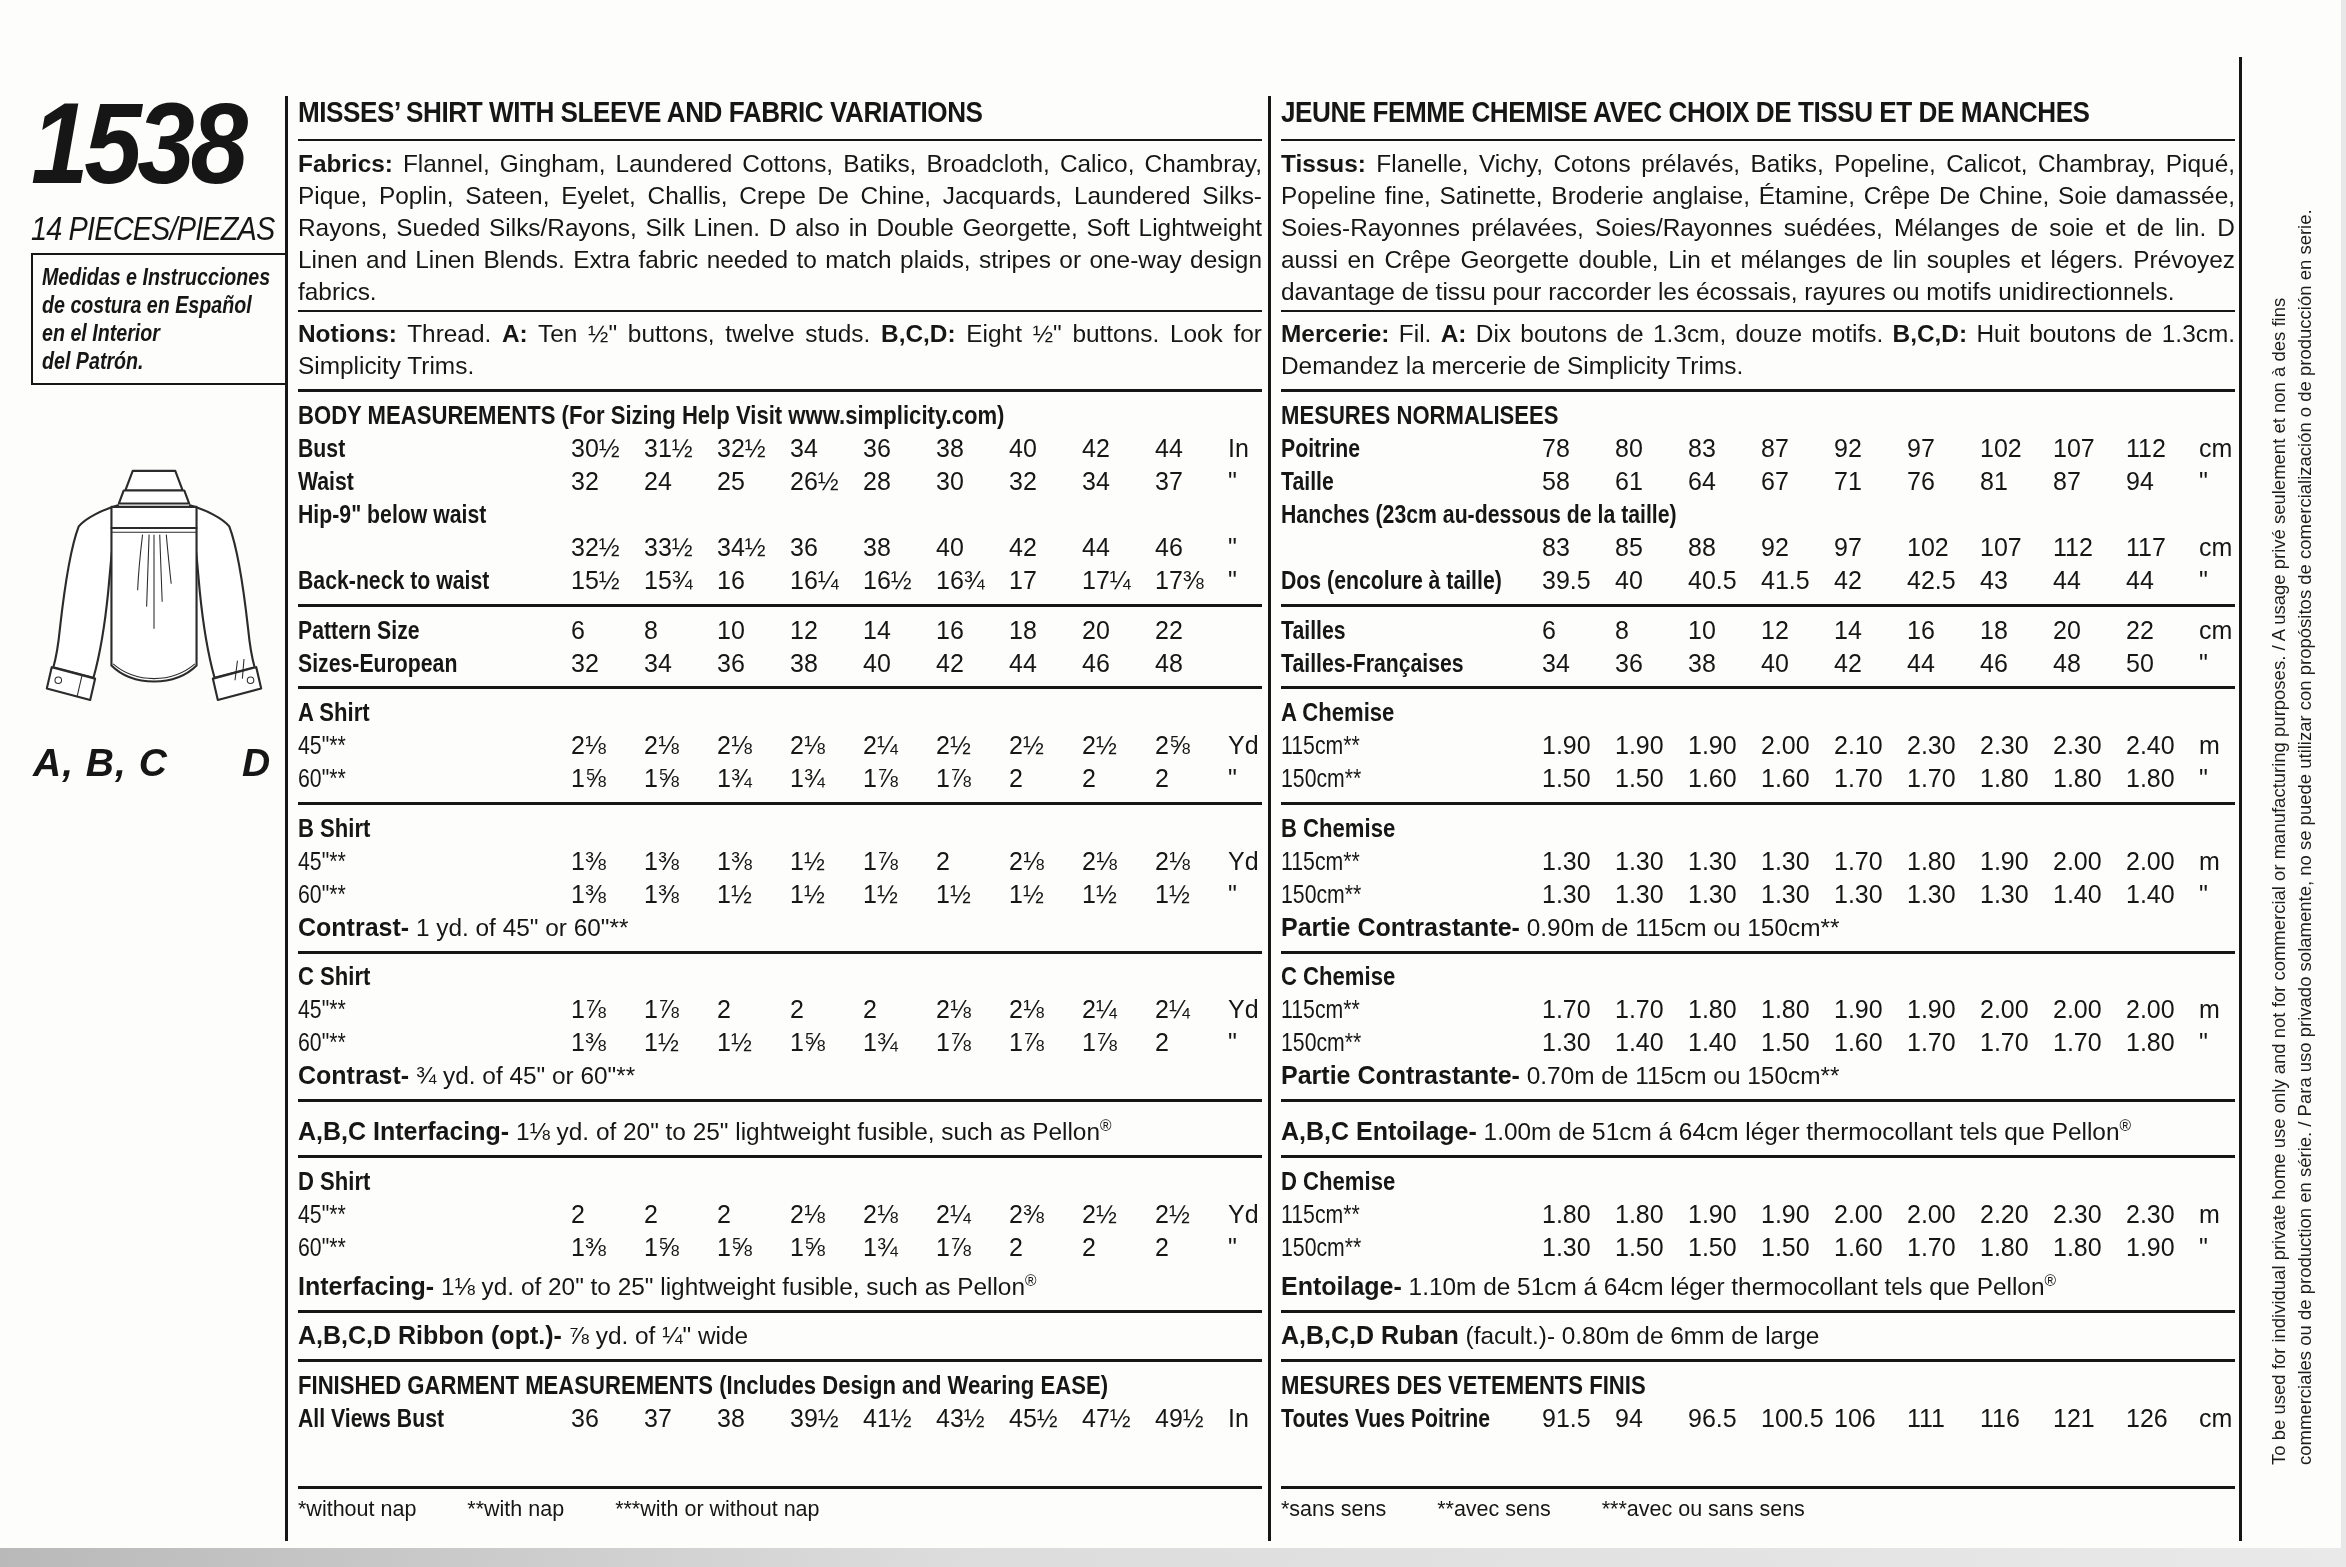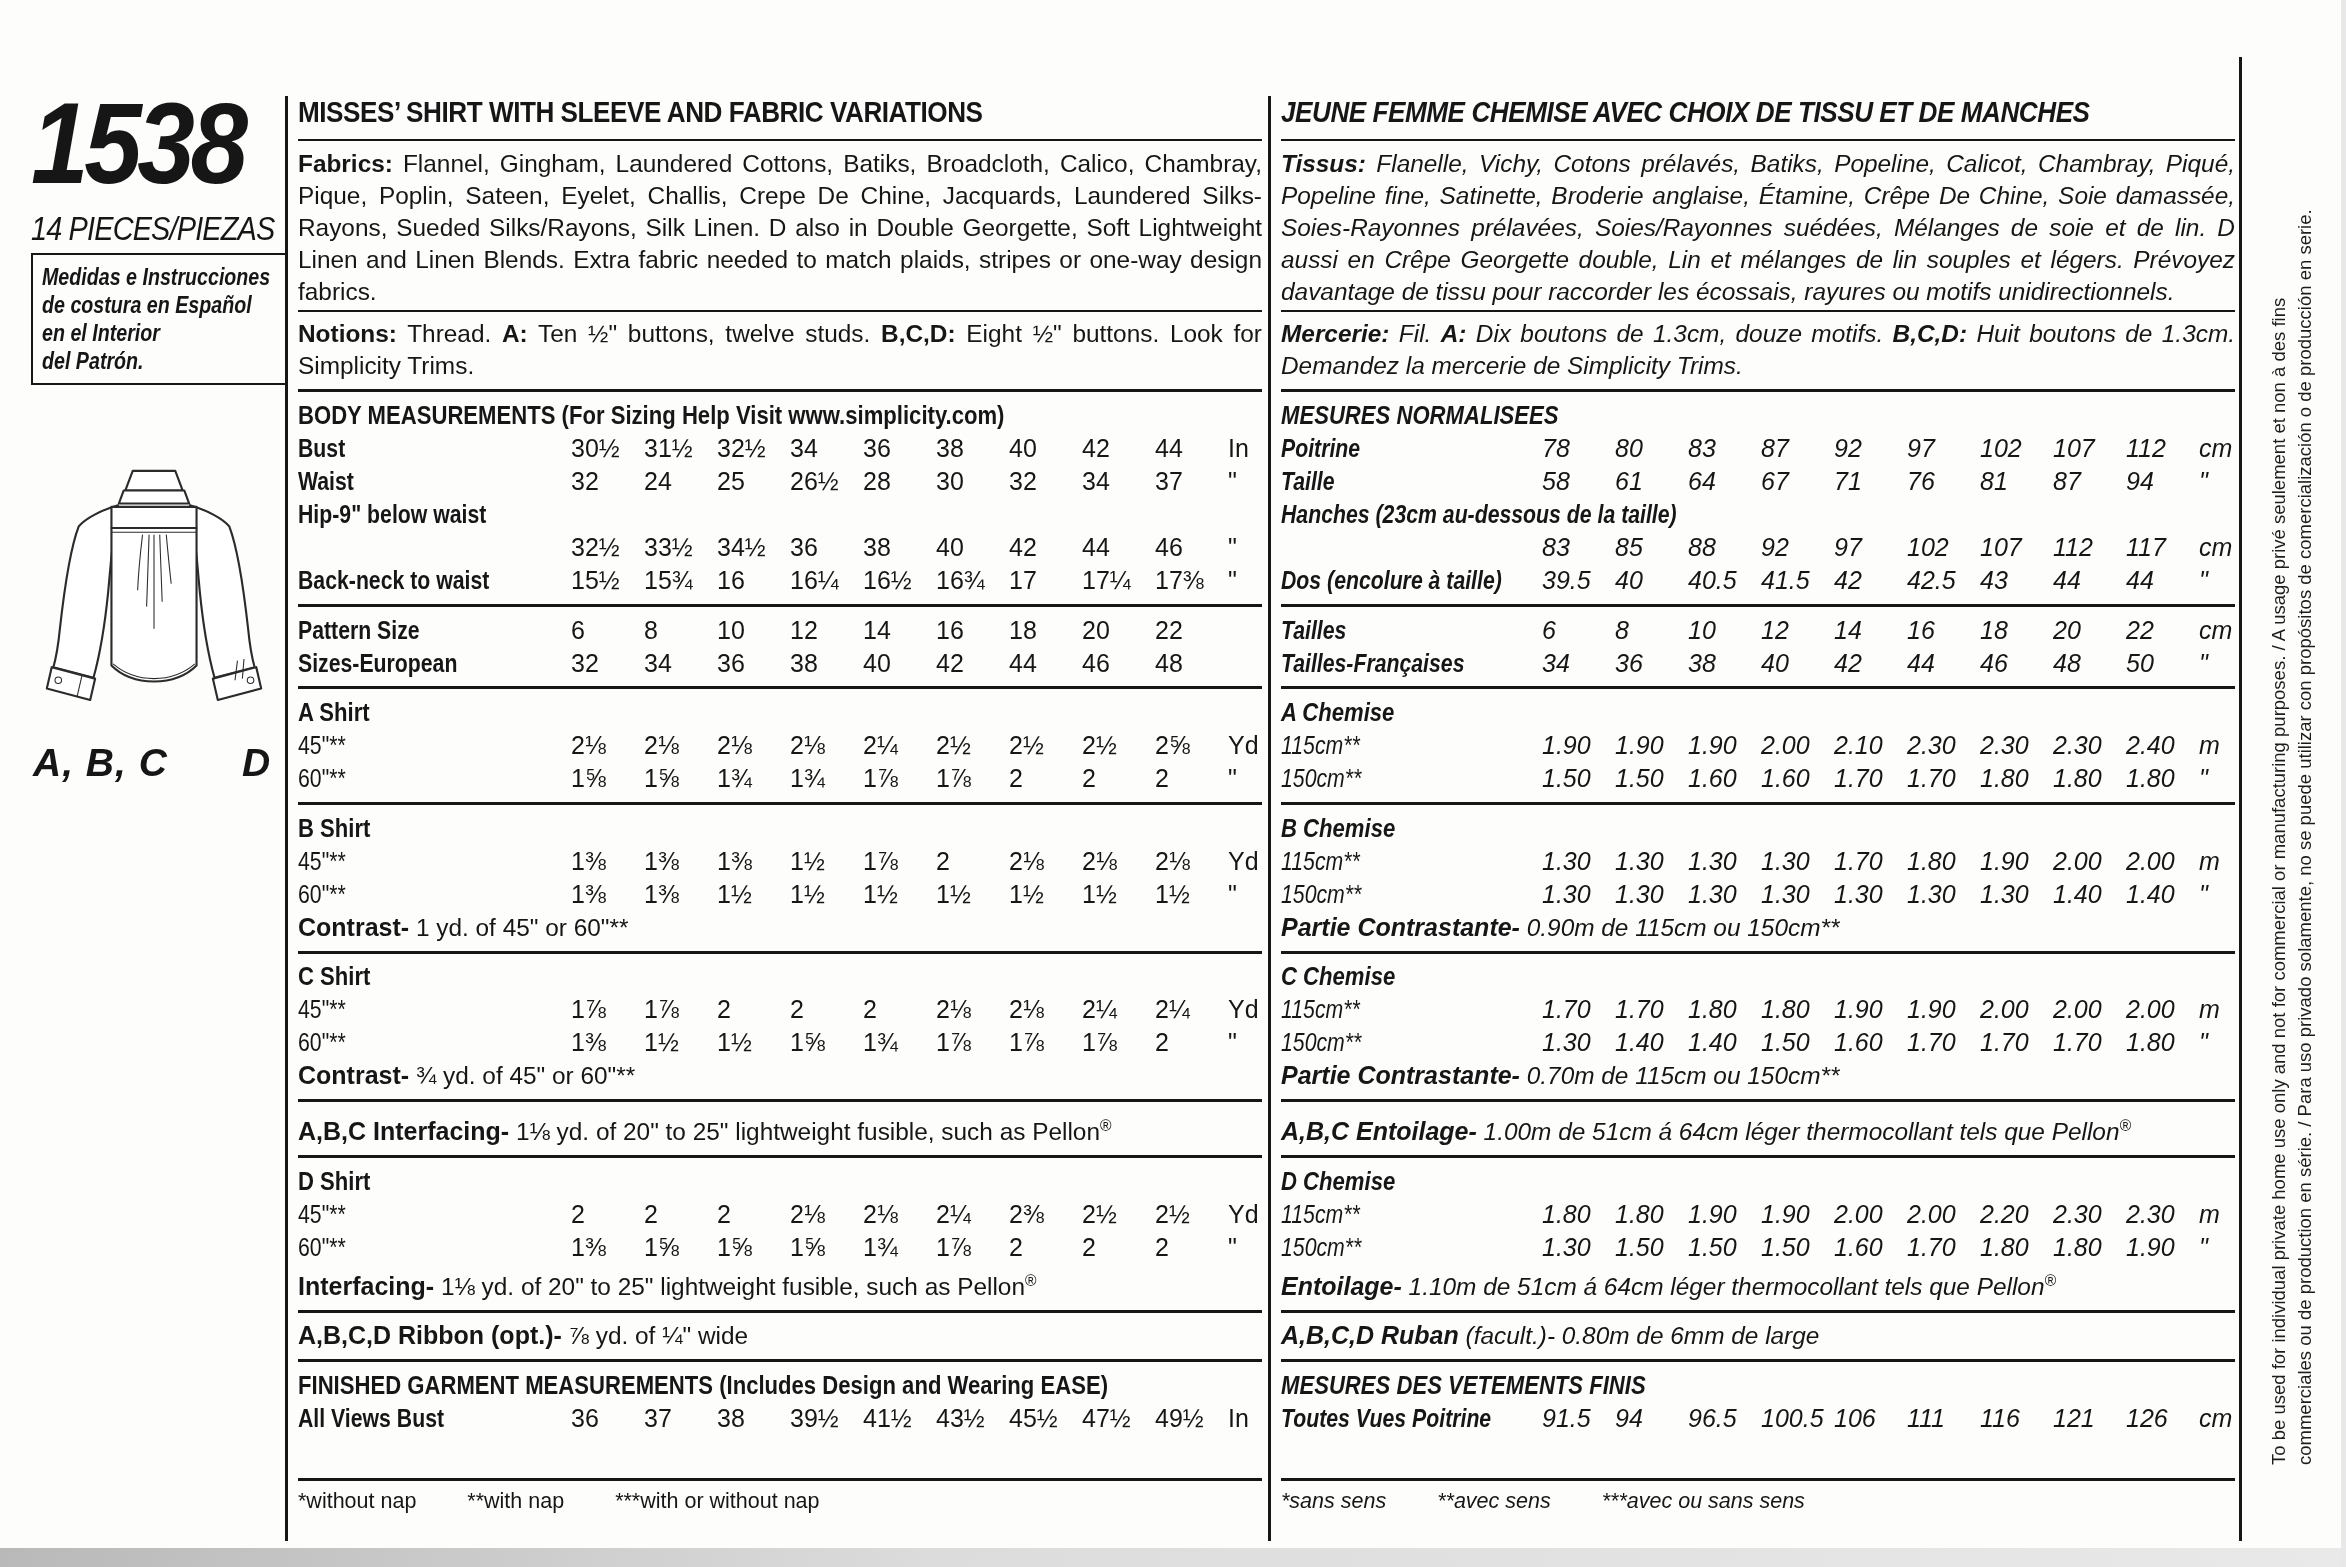--- a/index.html
+++ b/index.html
@@ -30,40 +30,40 @@
 
   
   .vdiv{position:absolute;width:2.9px;background:#161616;}
   #vdiv-left{left:285px;top:96px;height:1445px;}
   #vdiv-mid{left:1268px;top:96px;height:1445px;}
   #vdiv-right{left:2239px;top:57px;height:1484px;}
 
   
   .col{position:absolute;top:96px;height:1426px;}
   .col-en{left:298px;width:964px;}
-  .col-fr{left:1281px;width:954px;font-style:italic;}
+  .col-fr{left:1281px;width:954px;}
   .col-title{font-size:29px;font-weight:bold;letter-spacing:-0.5px;padding-bottom:7.8px;}
   .rt{border-top:3.9px solid #161616;padding-top:6.8px;margin-top:6.8px;}
   .rt3{border-top:2.9px solid #161616;padding-top:6.8px;margin-top:2px;}
   .para{font-size:24.4px;line-height:32px;text-align:justify;}
   .shdr{font-size:26px;font-weight:bold;line-height:33px;}
   .note{font-size:24.4px;line-height:33px;}
   .note .b{font-size:25px;}
   sup{font-size:15.6px;}
 
   
   .trow{display:grid;line-height:33px;font-size:25px;}
   .col-en .trow{grid-template-columns:273px repeat(9,73px) 1fr;}
   .col-fr .trow{grid-template-columns:261px repeat(9,73px) 1fr;}
   .trow .cell{white-space:nowrap;}
   .trow .label{transform:scaleX(.85);transform-origin:0 50%;}
   .trow .label.b{font-weight:bold;}
 
   
-  .col-footer{position:absolute;left:0;right:0;bottom:8px;}
+  .col-footer{position:absolute;left:0;right:0;bottom:0;}
   .col-footer .frule{border-top:3.9px solid #161616;}
   .footnotes{font-size:21.5px;padding-top:7.8px;}
   .footnotes span{margin-right:45px;}
 
   
   .side-note{
     position:absolute;left:2266px;top:1465px;width:1338px;
     transform:rotate(-90deg);transform-origin:0 0;
     font-size:18.5px;line-height:26px;color:#1c1c1c;
   }

